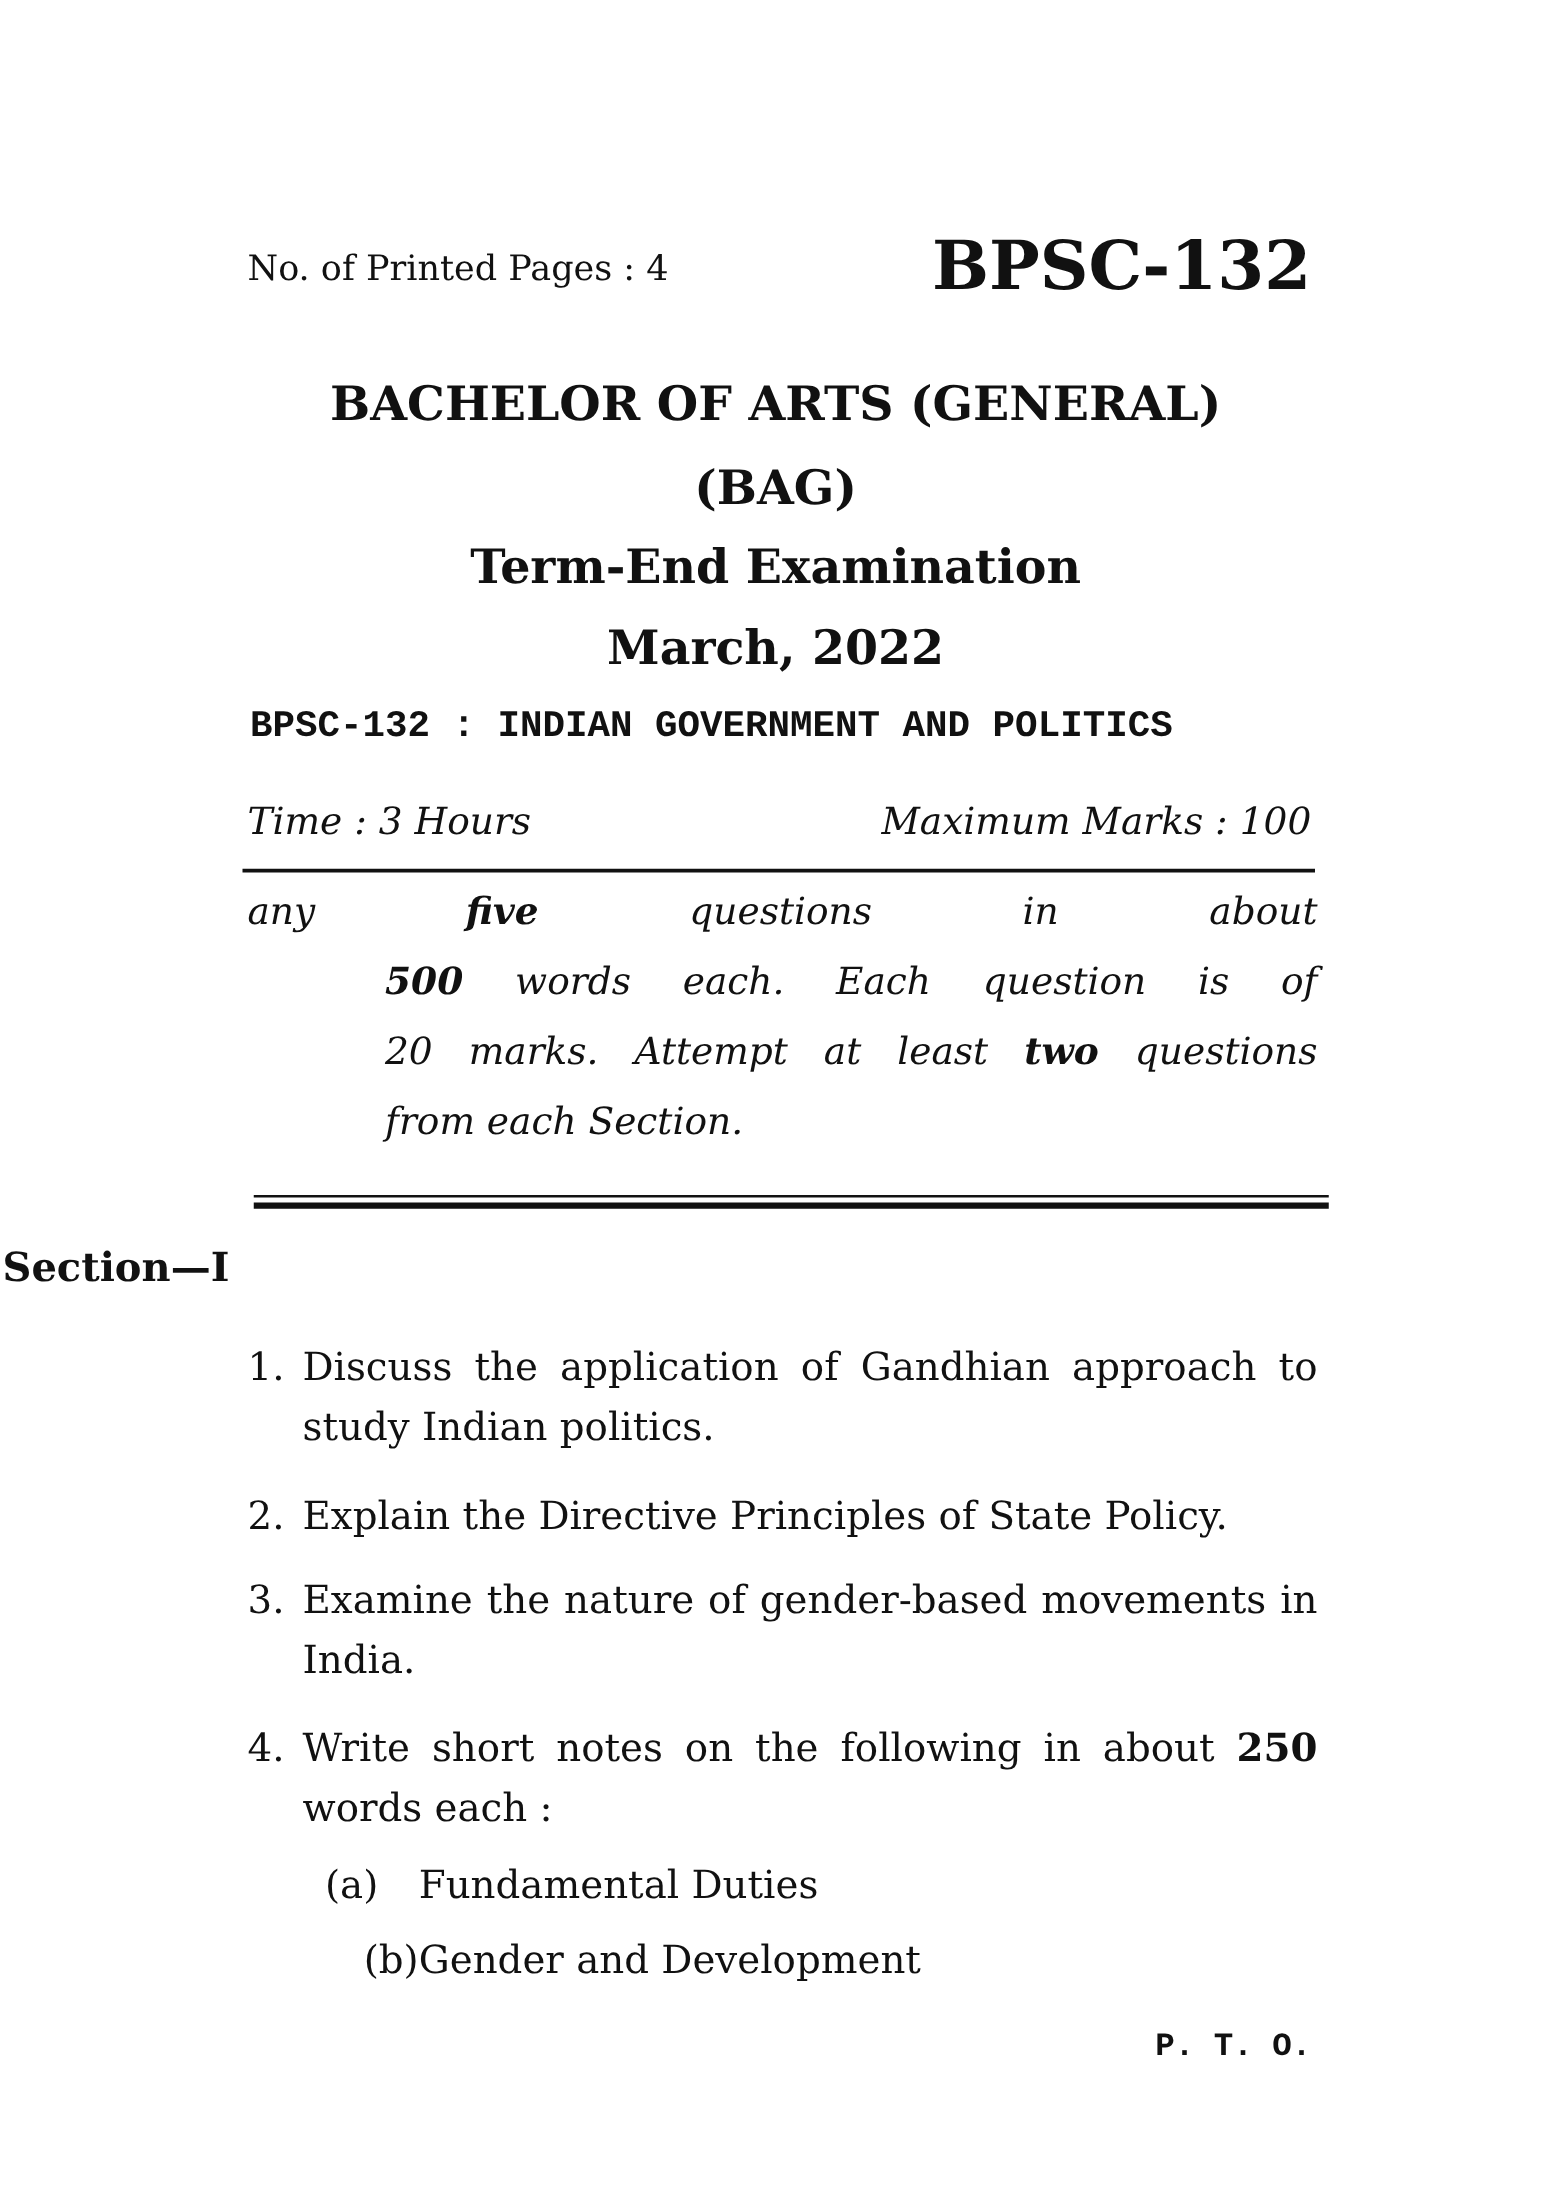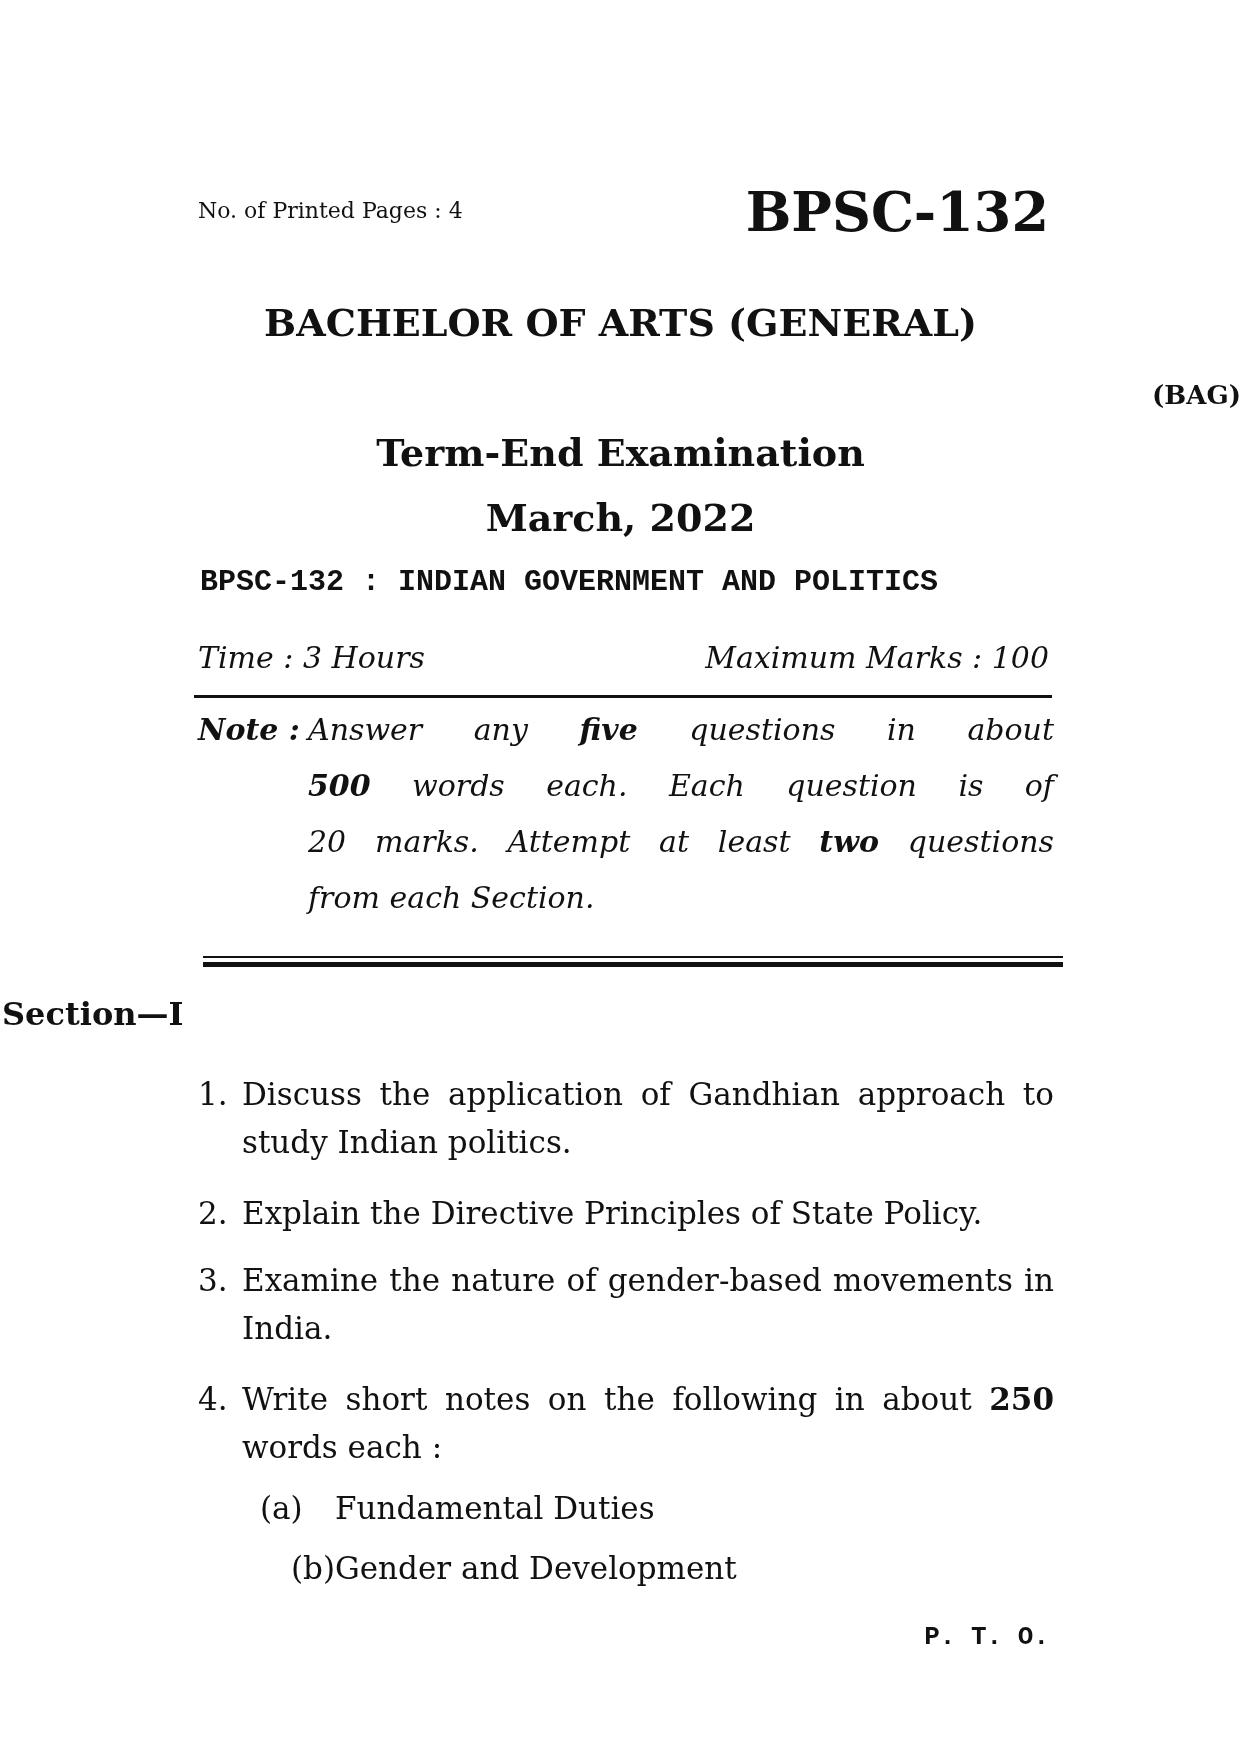--- a/index.html
+++ b/index.html
@@ -1,25 +1,25 @@
 <!DOCTYPE html>
 <html><head>
 <meta charset="utf-8">
 <style>
   html, body { margin:0; padding:0; background:#fff; }
   body { width:1241px; height:1754px; position:relative; overflow:hidden; color:#111;
          font-family:"DejaVu Serif","Liberation Serif",serif; }
   .abs { position:absolute; }
   .serif { font-family:"DejaVu Serif","Liberation Serif",serif; }
   .sans { font-family:Liberation Mono, monospace; }
-  .pages { left:198px; top:198px; font-size:22px; }
+  .pages { left:198px; top:198px; font-size:28px; }
   .code { right:192px; top:180px; font-size:54px; font-weight:bold; }
   .center { left:0; width:1241px; text-align:center; font-weight:bold; }
   .t1 { top:300px; font-size:38px; }
-  .t2 { top:380px; font-size:26px;text-align:right; }
+  .t2 { top:367px; font-size:38px; }
   .t3 { top:430px; font-size:38px; }
   .t4 { top:495px; font-size:38px; }
   .subject { left:200px; top:565px; font-size:30px; font-weight:bold; }
   .time { left:198px; top:640px; font-size:30px; font-style:italic; }
   .marks { right:192px; top:640px; font-size:30px; font-style:italic; }
   .rule1 { left:194px; top:695px; width:858px; height:3px; background:#111; }
   .note { left:198px; top:702px; width:856px; font-size:30px; font-style:italic; line-height:56px; }
   .note .lbl { font-weight:bold; font-style:italic; display:inline-block; width:110px; }
   .note .line { display:flex; justify-content:space-between; }
   .note .indent { padding-left:110px; }
@@ -45,21 +45,20 @@
 <div class="abs center t4">March, 2022</div>
 
 <div class="abs sans subject">BPSC-132 : INDIAN GOVERNMENT AND POLITICS</div>
 
 <div class="abs time">Time : 3 Hours</div>
 <div class="abs marks">Maximum Marks : 100</div>
 <div class="abs rule1"></div>
 
 <div class="abs note">
   <div class="line">
-    <span><span class="lbl">Note :</span><span>Answer</span></span>
     <span>any</span>
     <b>five</b>
     <span>questions</span>
     <span>in</span>
     <span>about</span>
   </div>
   <div class="line indent">
     <b>500</b>
     <span>words</span>
     <span>each.</span>

